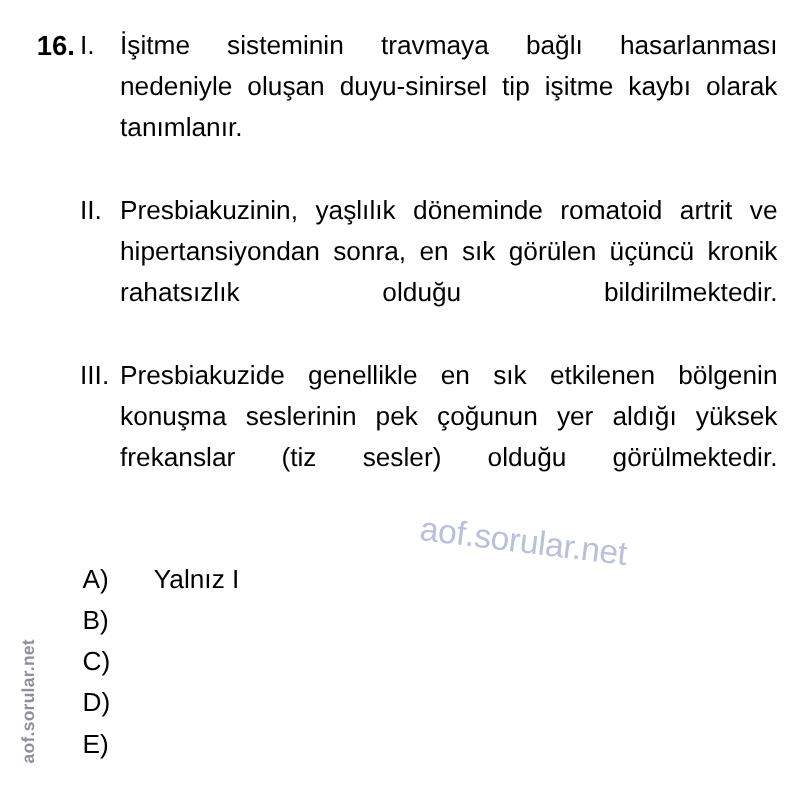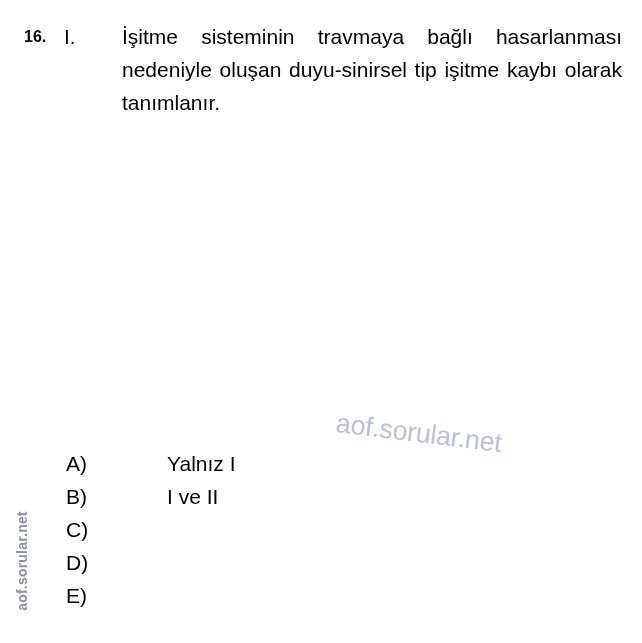--- a/index.html
+++ b/index.html
@@ -50,22 +50,22 @@
     letter-spacing: 0.2px;
     pointer-events: none;
   }
 
   
   .question-number {
     position: absolute;
     left: 24px;
     top: 20px;
     width: 36px;
-    text-align: left;
-    font-size: 16px;
+    text-align: right;
+    font-size: 22px;
     font-weight: 700;
     line-height: 33px;
   }
 
   .statements {
     position: absolute;
     left: 64px;
     top: 20px;
     width: 558px;
   }
@@ -83,21 +83,20 @@
     text-align: left;
     white-space: nowrap;
   }
   .statement-text {
     flex: 1 1 auto;
     font-size: 21px;
     line-height: 33px;
     text-align: justify;
     text-justify: inter-word;
     hyphens: none;
-    margin-left: 26px;
   }
   .statement-text::after {
     content: "";
     display: inline-block;
     width: 100%;
   }
 
   
   .prompt {
     position: absolute;
@@ -132,55 +131,61 @@
     flex: 0 0 auto;
     width: 57px;
     font-size: 21px;
     line-height: 33px;
   }
   .option-text {
     flex: 1 1 auto;
     font-size: 21px;
     line-height: 33px;
     white-space: nowrap;
-    margin-left: 44px;
   }
 </style>
 </head>
 <body>
 
 <div id="page">
 
   <div class="wm-diagonal">aof.sorular.net</div>
   <div class="wm-vertical">aof.sorular.net</div>
 
   <div class="question-number">16.</div>
 
   <div class="statements">
 
     <div class="statement">
       <div class="statement-marker">I.</div>
       <div class="statement-text">İşitme sisteminin travmaya bağlı hasarlanması nedeniyle oluşan duyu-sinirsel tip işitme kaybı olarak tanımlanır.</div>
     </div>
 
-
+    <div class="statement">
+      <div class="statement-marker">II.</div>
+      <div class="statement-text">Presbiakuzinin, yaşlılık döneminde romatoid artrit ve hipertansiyondan sonra, en sık görülen üçüncü kronik rahatsızlık olduğu bildirilmektedir.</div>
+    </div>
+
+    <div class="statement">
+      <div class="statement-marker">III.</div>
+      <div class="statement-text">Presbiakuzide genellikle en sık etkilenen bölgenin konuşma seslerinin pek çoğunun yer aldığı yüksek frekanslar (tiz sesler) olduğu görülmektedir.</div>
+    </div>
 
   </div>
 
 
   <div class="options">
 
     <div class="option">
       <div class="option-label">A)</div>
       <div class="option-text">Yalnız I</div>
     </div>
 
     <div class="option">
       <div class="option-label">B)</div>
-      <div class="option-text">I ve II</div>
     </div>
 
     <div class="option">
       <div class="option-label">C)</div>
     </div>
 
     <div class="option">
       <div class="option-label">D)</div>
     </div>
 

